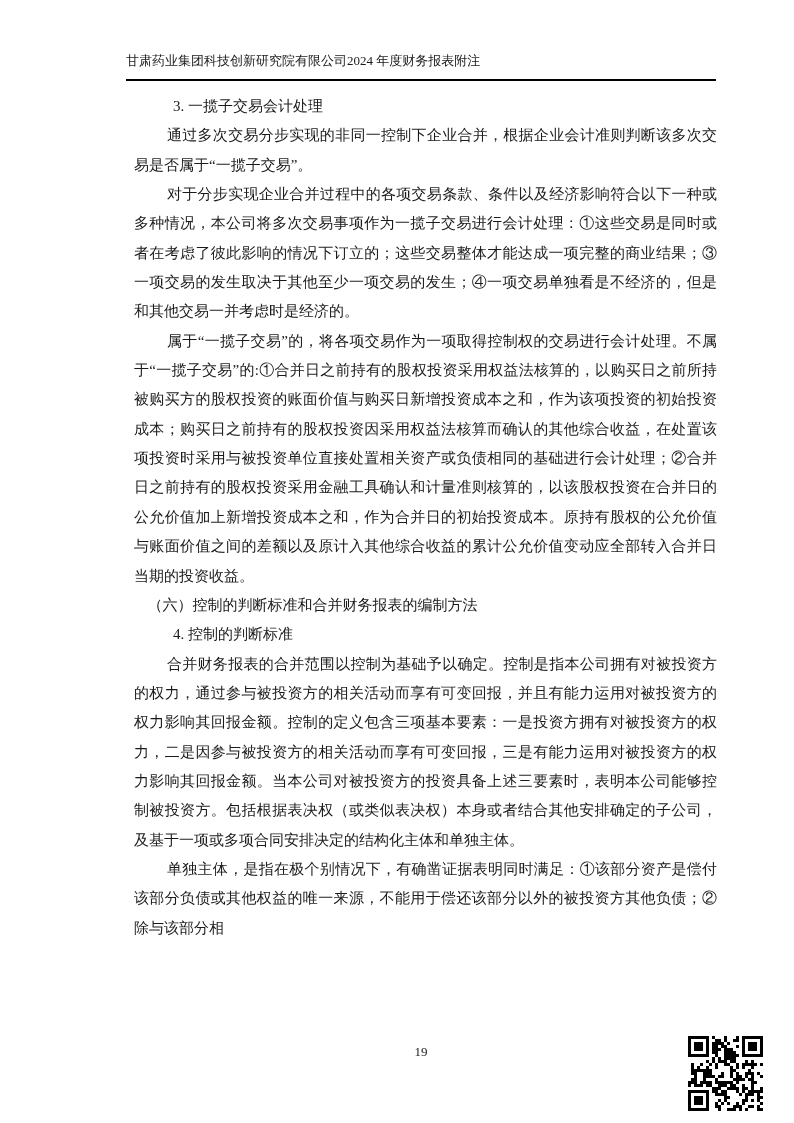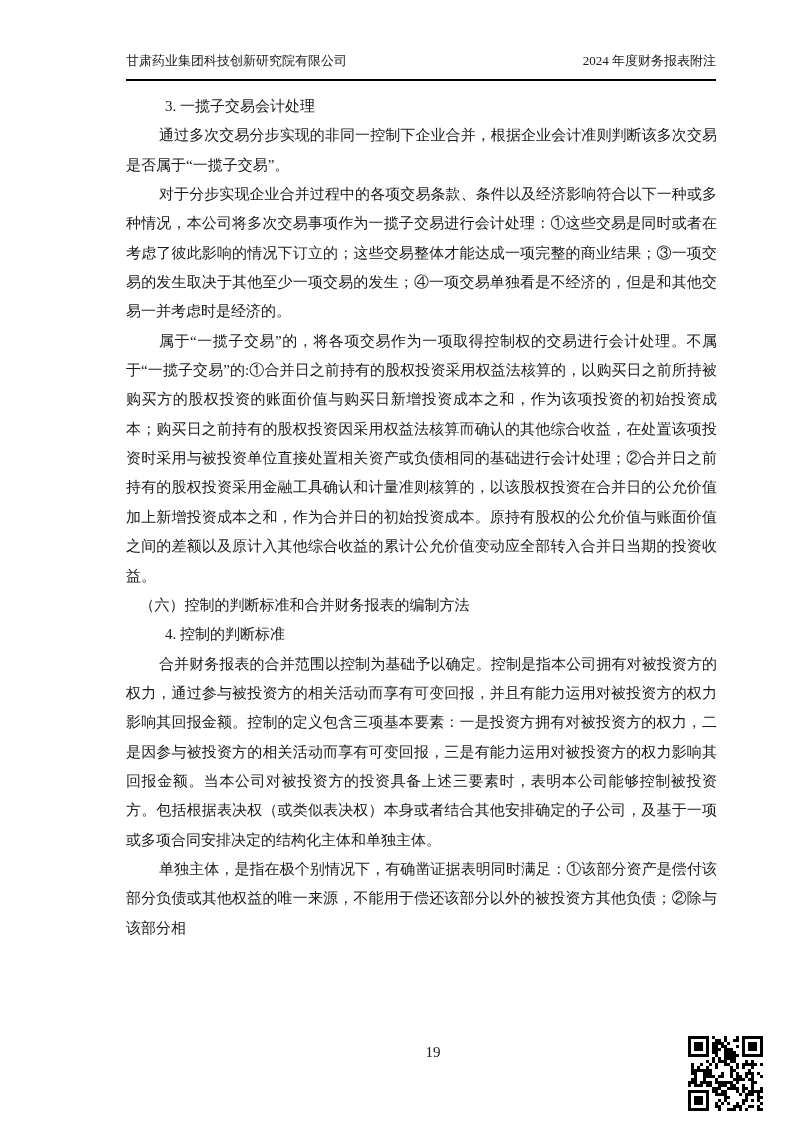--- a/index.html
+++ b/index.html
@@ -10,43 +10,43 @@
     margin:0 auto;
     background:#ffffff;
     font-family:"Liberation Serif","DejaVu Serif",serif;
     color:#1a1a1a;
     overflow:hidden;
   }
   .header {
     position:absolute;
     left:126px; right:78px; top:52px;
     display:flex;
-    justify-content:space-between;
+    justify-content:flex-start;
     align-items:flex-end;
     font-size:13px;
     padding-bottom:9px;
     border-bottom:2px solid #000;
     white-space:nowrap;
   }
   .content {
     position:absolute;
     left:126px; top:92px;
     width:591px;
     font-size:15px;
     line-height:29.35px;
     text-align:justify;
   }
-  .content p { text-indent:2.2em; }
+  .content p { text-indent:2.2em;margin-left:8px; }
   .content p.h-num { text-indent:2.6em; }
   .content p.h-big { text-indent:0.9em; font-weight:normal; }
   .page-number {
     position:absolute;
-    top:1044px; left:433px;
+    top:1044px; left:421px;
     transform:translateX(-50%);
-    font-size:15px;
+    font-size:13px;
   }
   .qr {
     position:absolute;
     left:688px; top:1036px;
     width:75px; height:75px;
     background:#fff;
   }
 </style>
 </head>
 <body>

